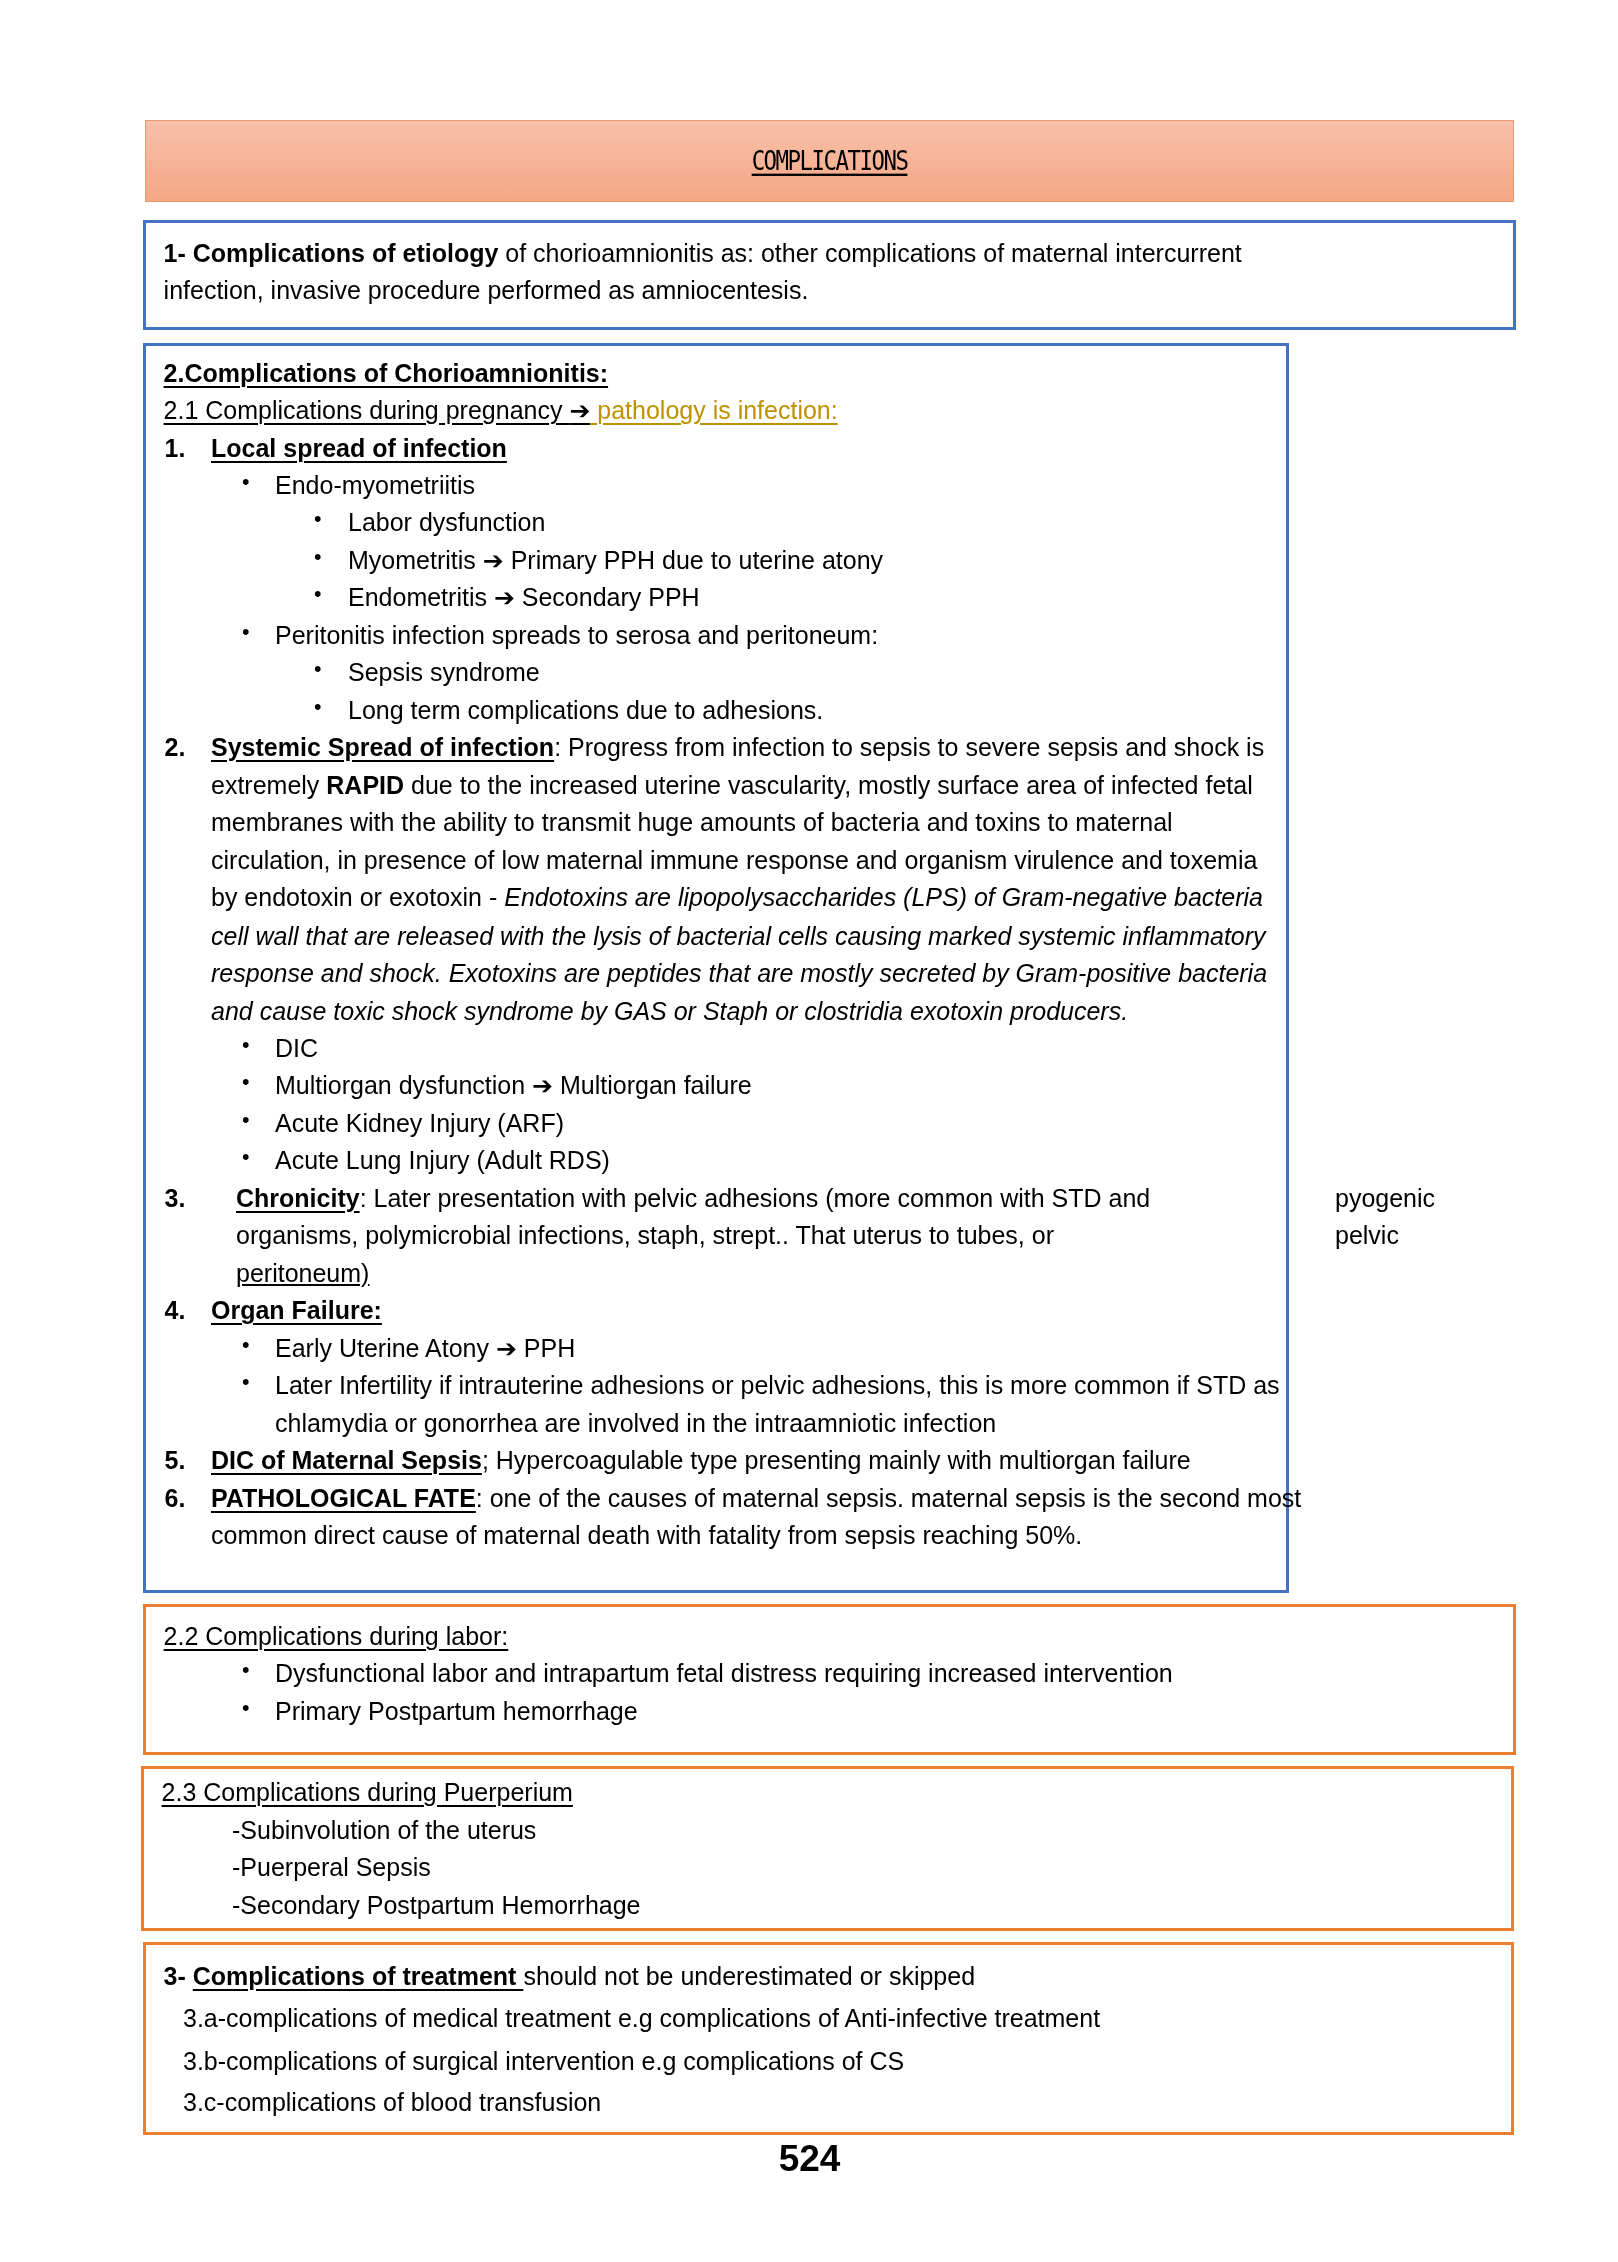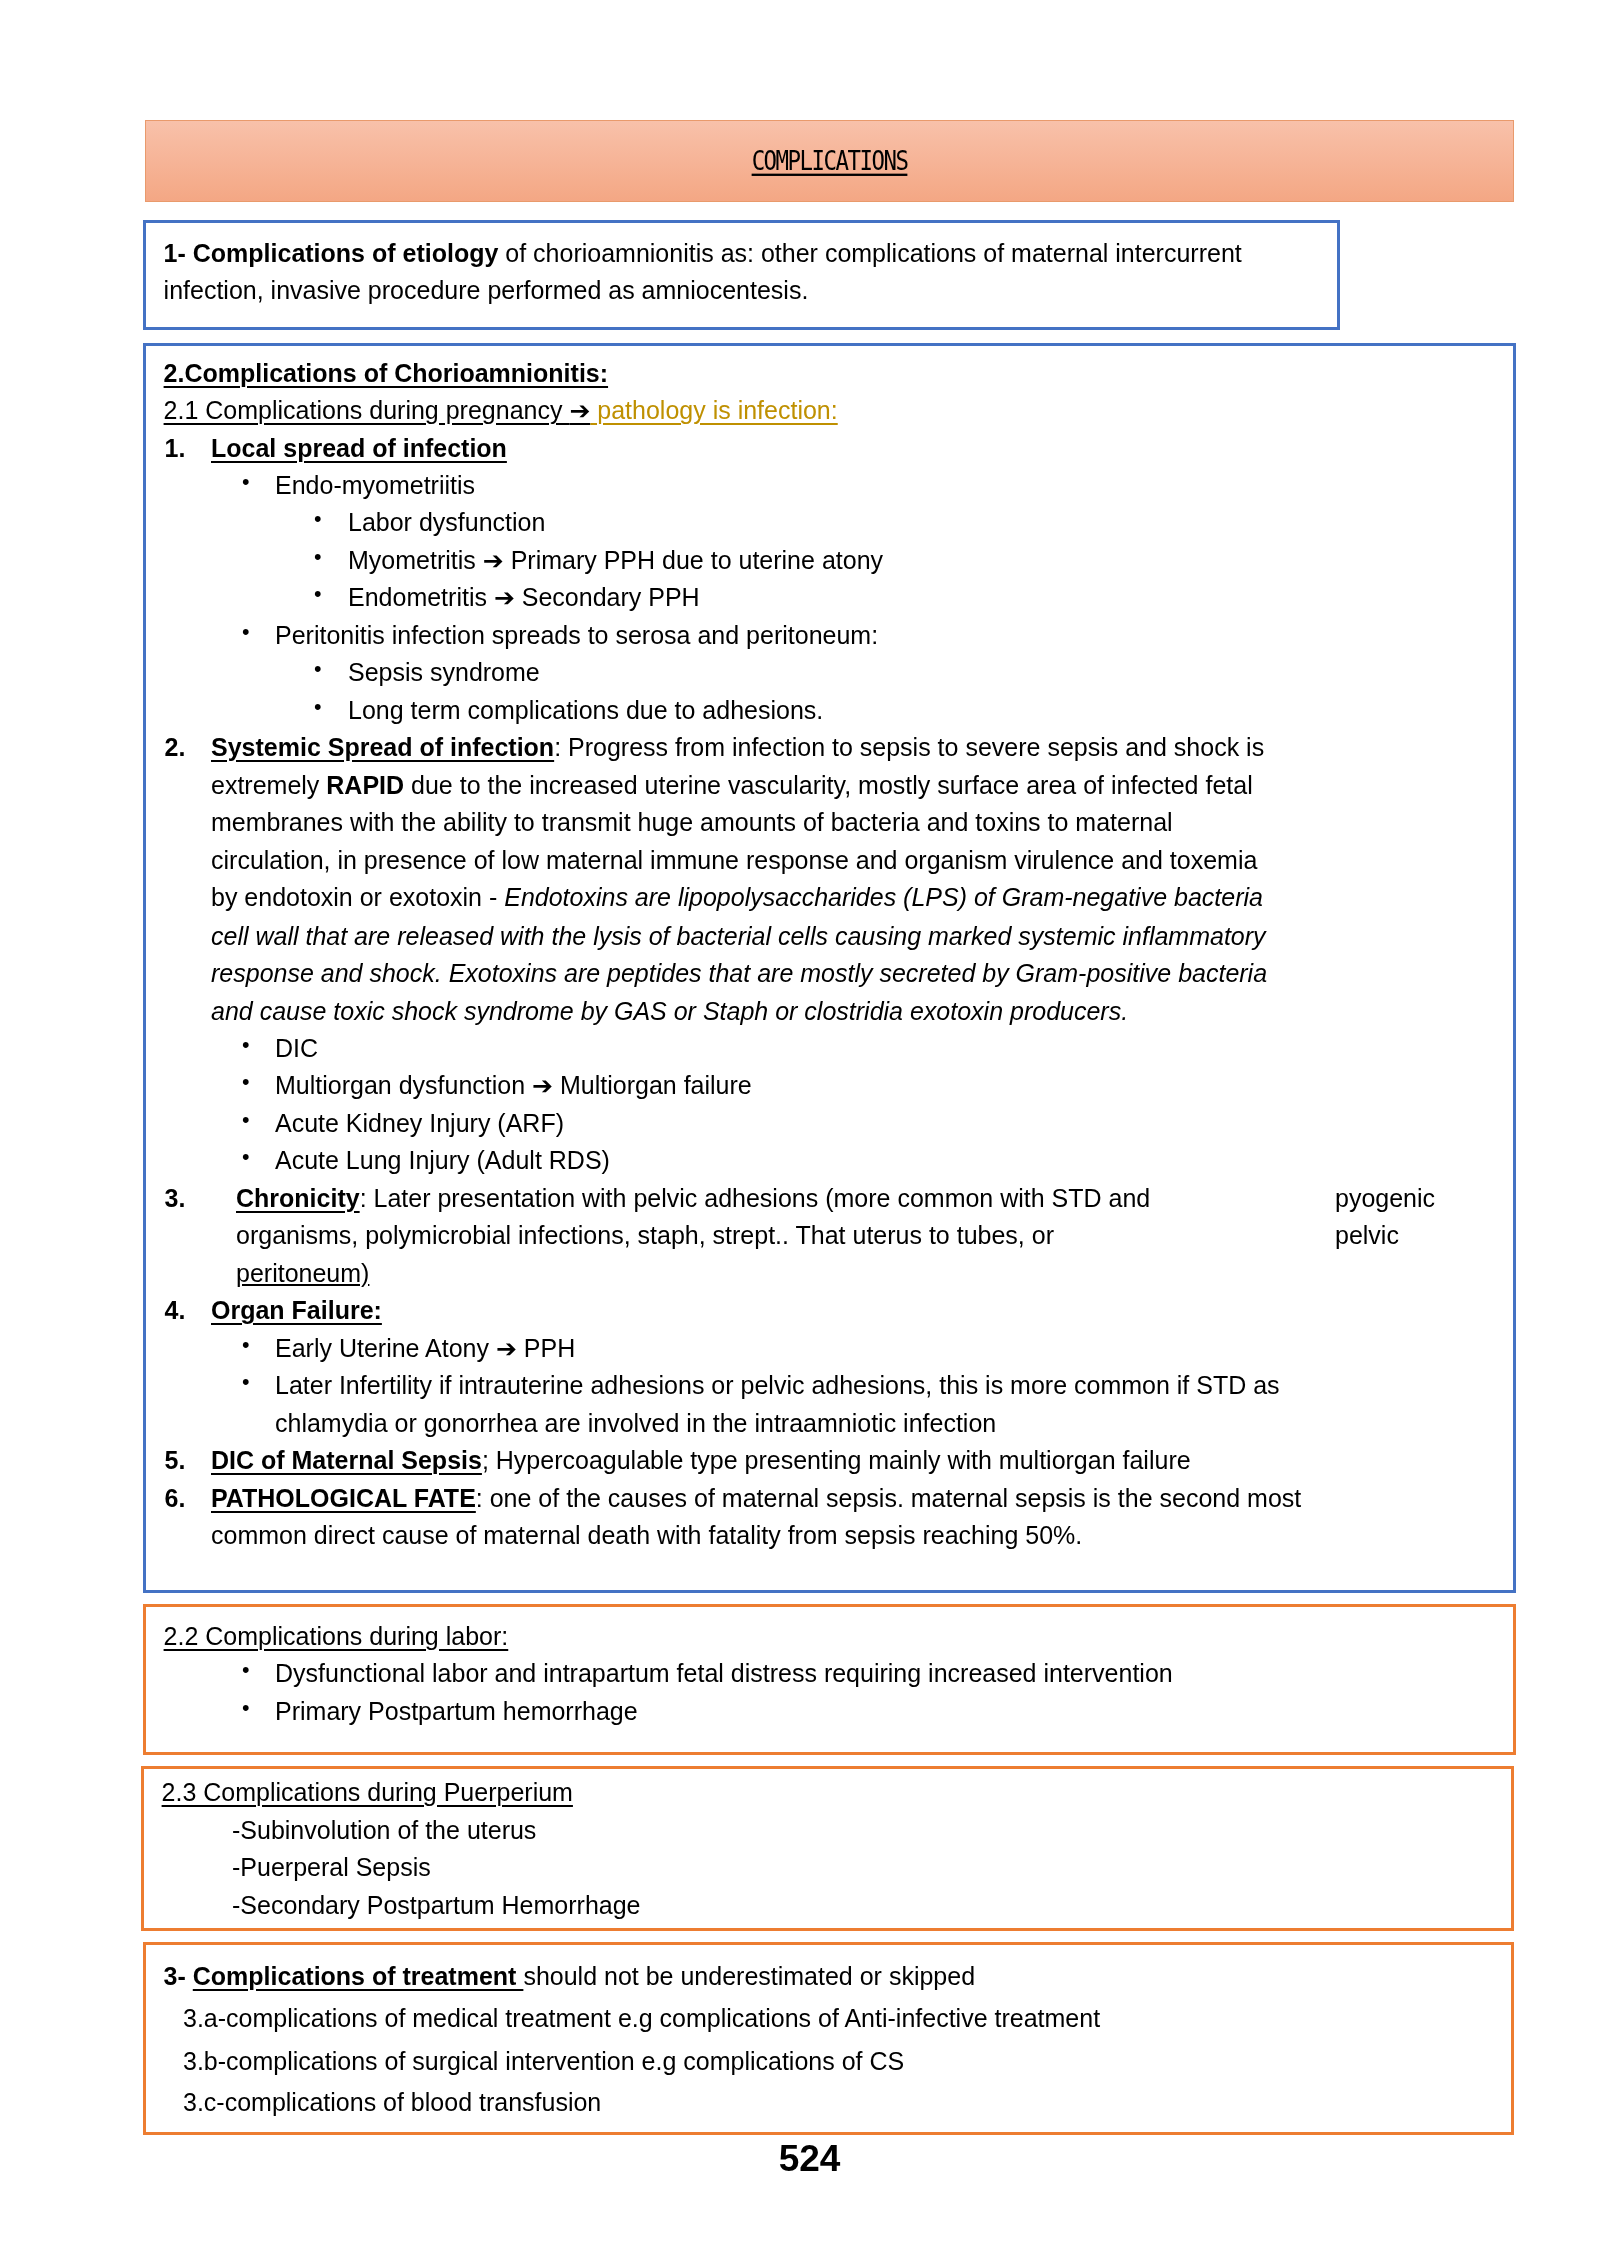--- a/index.html
+++ b/index.html
@@ -23,28 +23,28 @@
   .pagenum { position: absolute; left: 0; width: 1619px; top: 2138px; text-align: center;
              font-weight: bold; font-size: 37px; font-family: "Liberation Sans", sans-serif; }
 </style>
 </head>
 <body>
 
 <div class="hdr">
   <span class="hdr-title">COMPLICATIONS</span>
 </div>
 
-<div class="box blue" style="left:143px;top:220px;width:1197px;height:110px;">
+<div class="box blue" style="left:143px;top:220px;width:1373px;height:110px;">
   <div class="line" style="left:17.6px;top:10.7px;">
     <span class="b">1- Complications of etiology</span><span> of chorioamnionitis as: other complications of maternal intercurrent</span>
   </div>
   <div class="line" style="left:17.6px;top:48px;">infection, invasive procedure performed as amniocentesis.</div>
 </div>
 
-<div class="box blue" style="left:143px;top:343px;width:1373px;height:1250px;">
+<div class="box blue" style="left:143px;top:343px;width:1146px;height:1250px;">
   <div class="line b u" style="left:17.6px;top:7.8px;">2.Complications of Chorioamnionitis:</div>
   <div class="line" style="left:17.6px;top:45px;">
     <span class="u">2.1 Complications during pregnancy </span><span class="u arrow">➔</span><span class="u gold"> pathology is infection:</span>
   </div>
 
   <div class="line b" style="left:18.5px;top:83px;">1.</div>
   <div class="line b u" style="left:65px;top:83px;">Local spread of infection</div>
 
   <div class="bullet" style="left:96px;top:124px;">•</div>
   <div class="line" style="left:129px;top:120px;">Endo-myometriitis</div>

